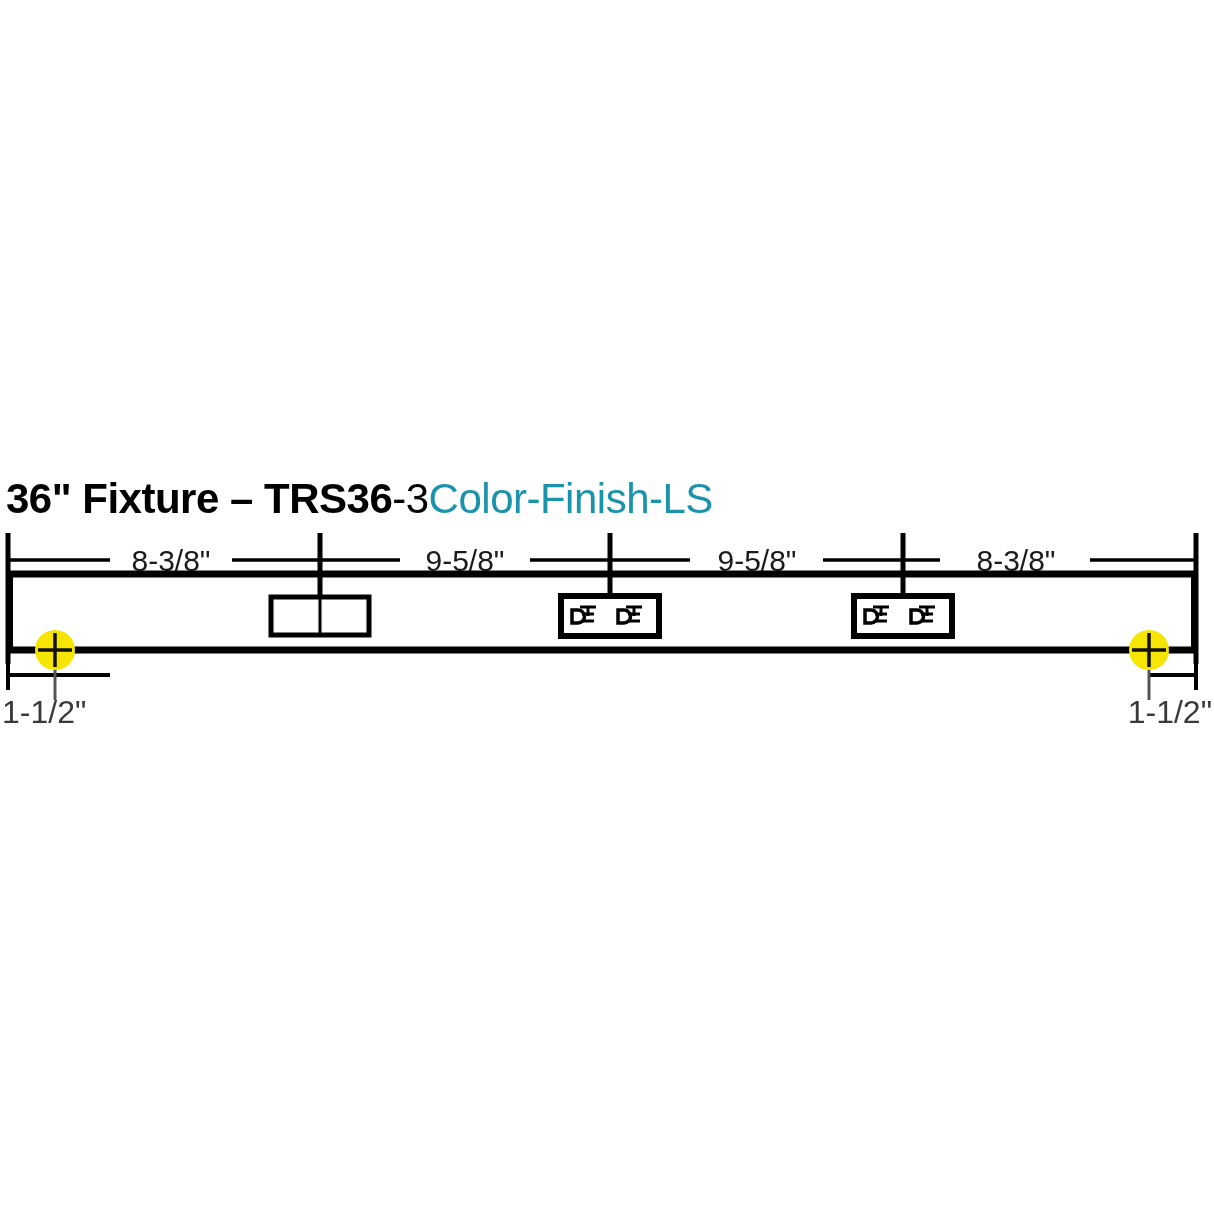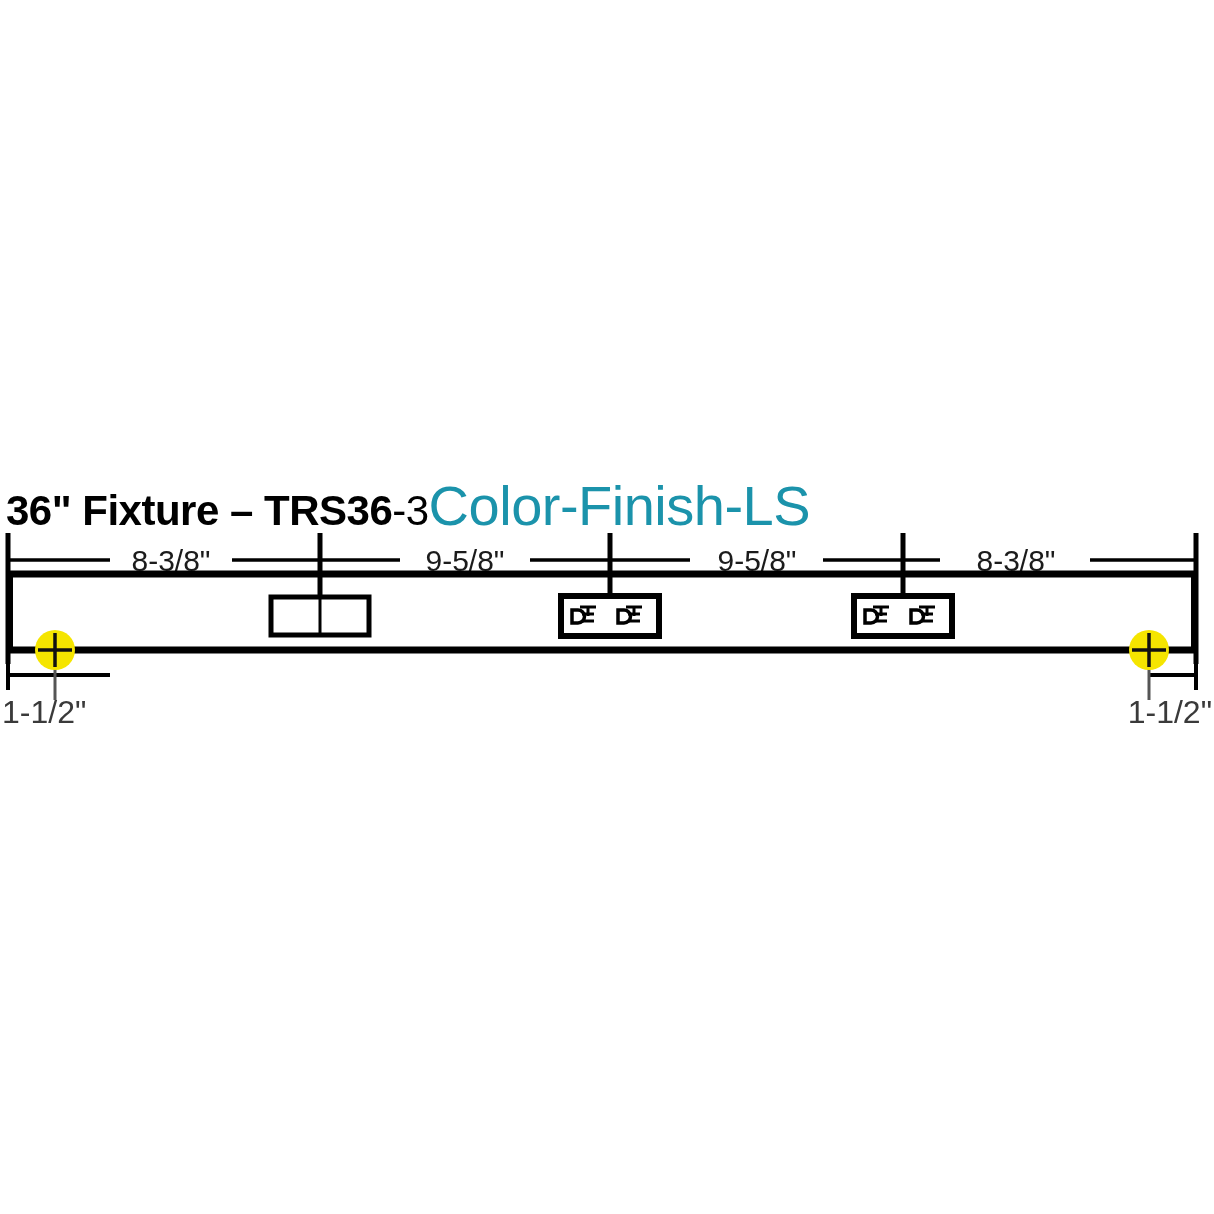--- a/index.html
+++ b/index.html
@@ -37,21 +37,21 @@
   }
   .title-reg {
     font-family: "Liberation Sans", sans-serif;
     font-size: 42px;
     font-weight: 400;
     color: #000000;
     letter-spacing: -0.5px;
   }
   .title-accent {
     font-family: "Liberation Sans", sans-serif;
-    font-size: 56px;
+    font-size: 42px;
     font-weight: 400;
     letter-spacing: -0.5px;
   }
 
   
   #drawing {
     position: absolute;
     left: 0;
     top: 0;
     width: 1214px;

